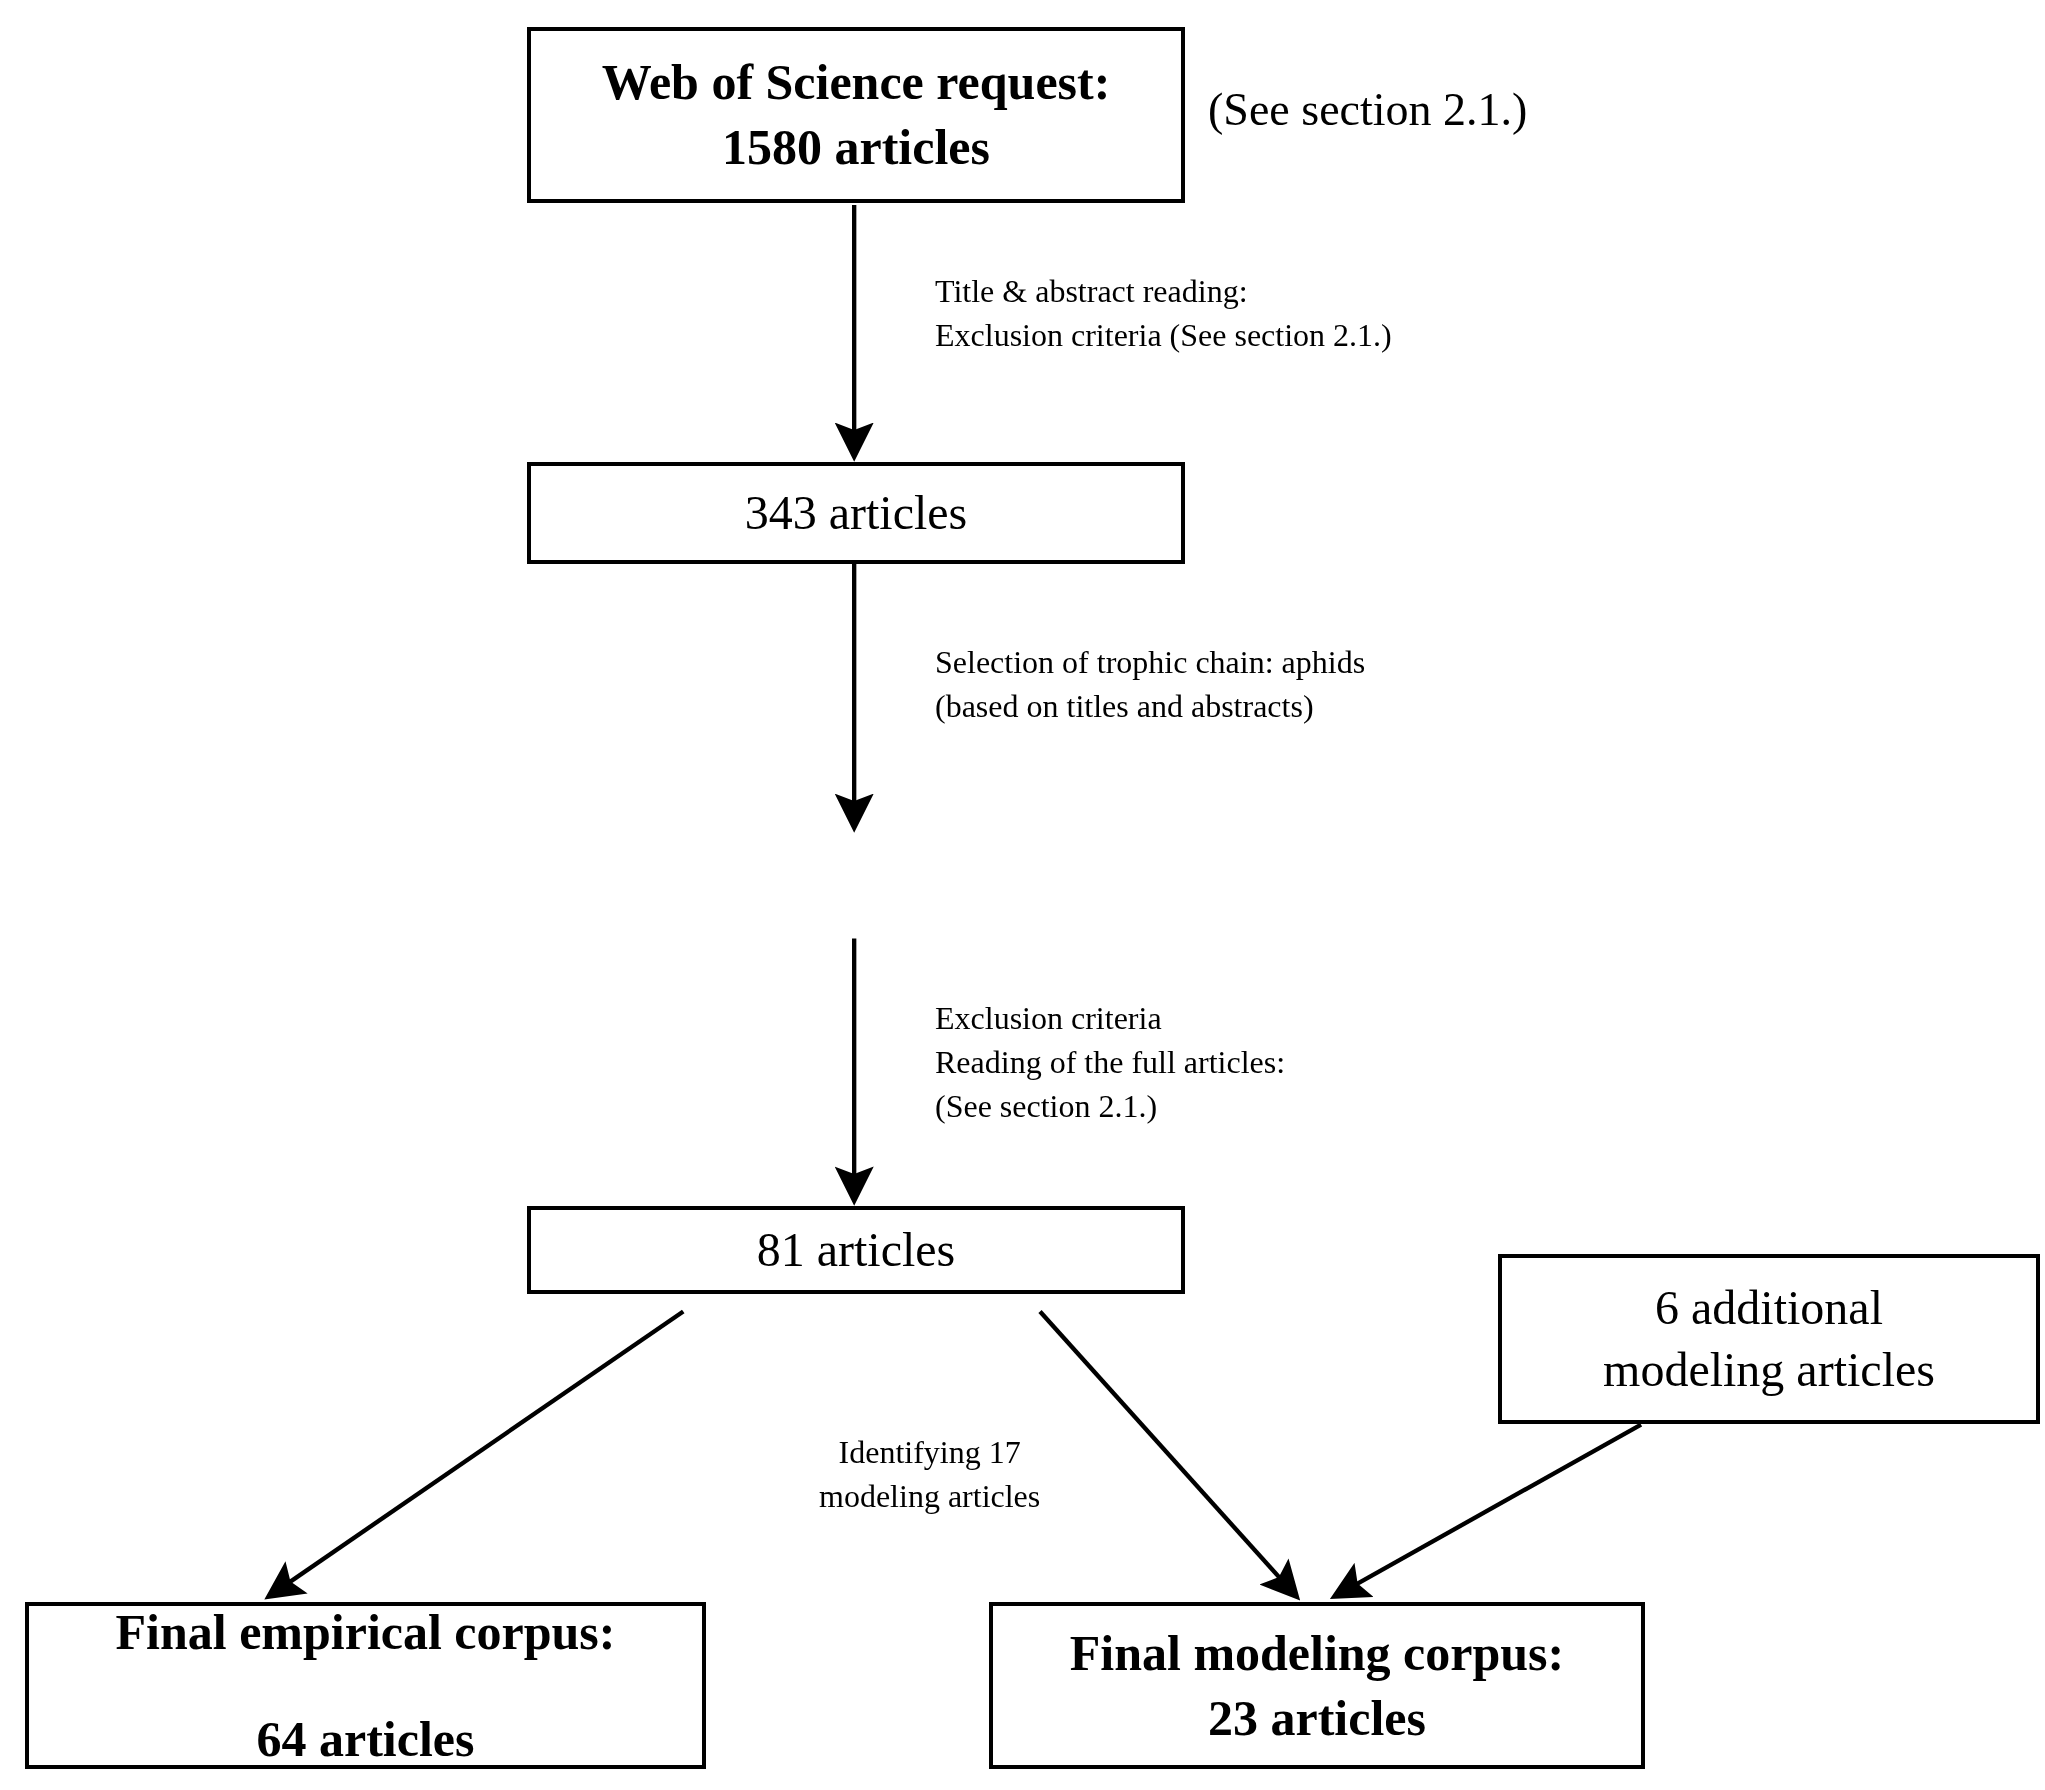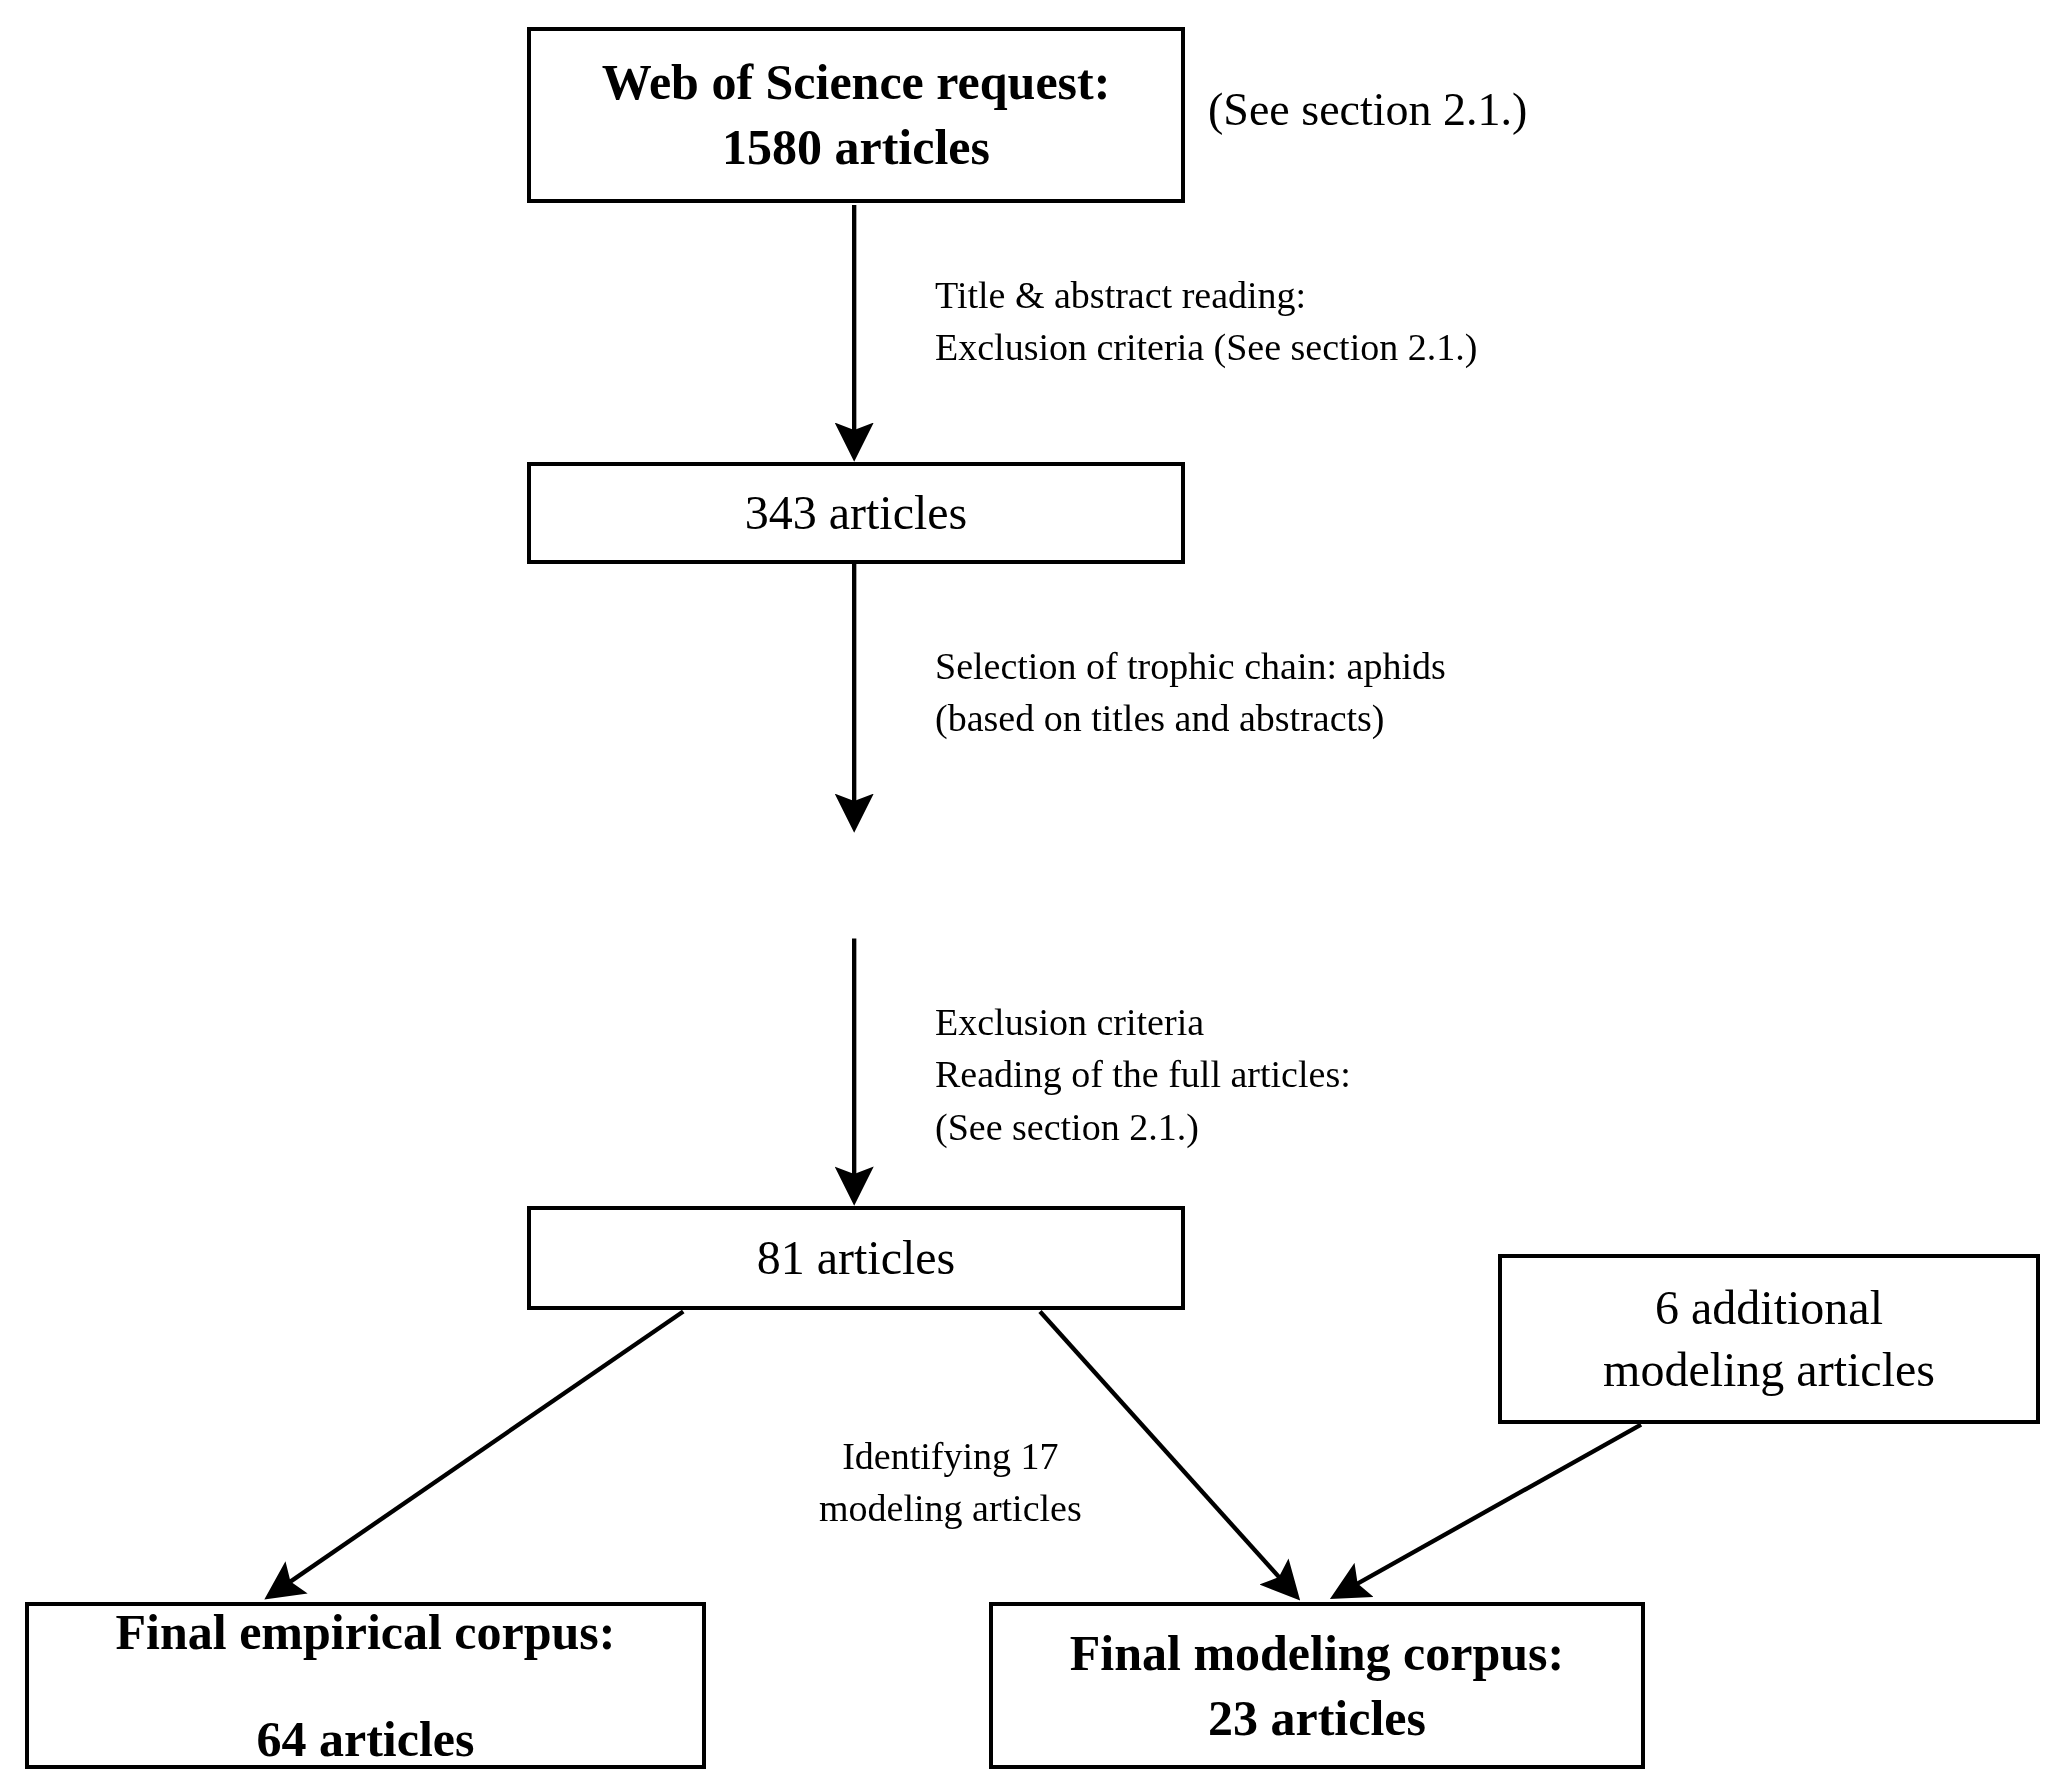--- a/index.html
+++ b/index.html
@@ -44,21 +44,21 @@
     font-weight: bold;
     font-size: 50px;
   }
   .plain-node {
     font-weight: normal;
     font-size: 48px;
   }
   .edge-label {
     position: absolute;
     font-weight: normal;
-    font-size: 38px;
+    font-size: 32px;
     line-height: 1.38;
     text-align: left;
     white-space: nowrap;
     z-index: 2;
   }
   .edge-label.centered { text-align: center; }
   .side-note {
     position: absolute;
     font-weight: normal;
     font-size: 46px;
@@ -113,21 +113,21 @@
     <div>(based on titles and abstracts)</div>
   </div>
 
 
   <div class="edge-label" style="left:927px; top:996px;">
     <div>Exclusion criteria</div>
     <div>Reading of the full articles:</div>
     <div>(See section 2.1.)</div>
   </div>
 
-  <div class="node-box plain-node" style="left:519px; top:1206px; width:658px; height:104px;text-align:center;">
+  <div class="node-box plain-node" style="left:519px; top:1206px; width:658px; height:88px;text-align:center;">
     <span class="node-line">81 articles</span>
   </div>
 
   <div class="node-box plain-node" style="left:1490px; top:1254px; width:542px; height:170px;">
     <span class="node-line">6 additional</span>
     <span class="node-line">modeling articles</span>
   </div>
 
   <div class="edge-label centered" style="left:811px; top:1430px;">
     <div>Identifying 17</div>

